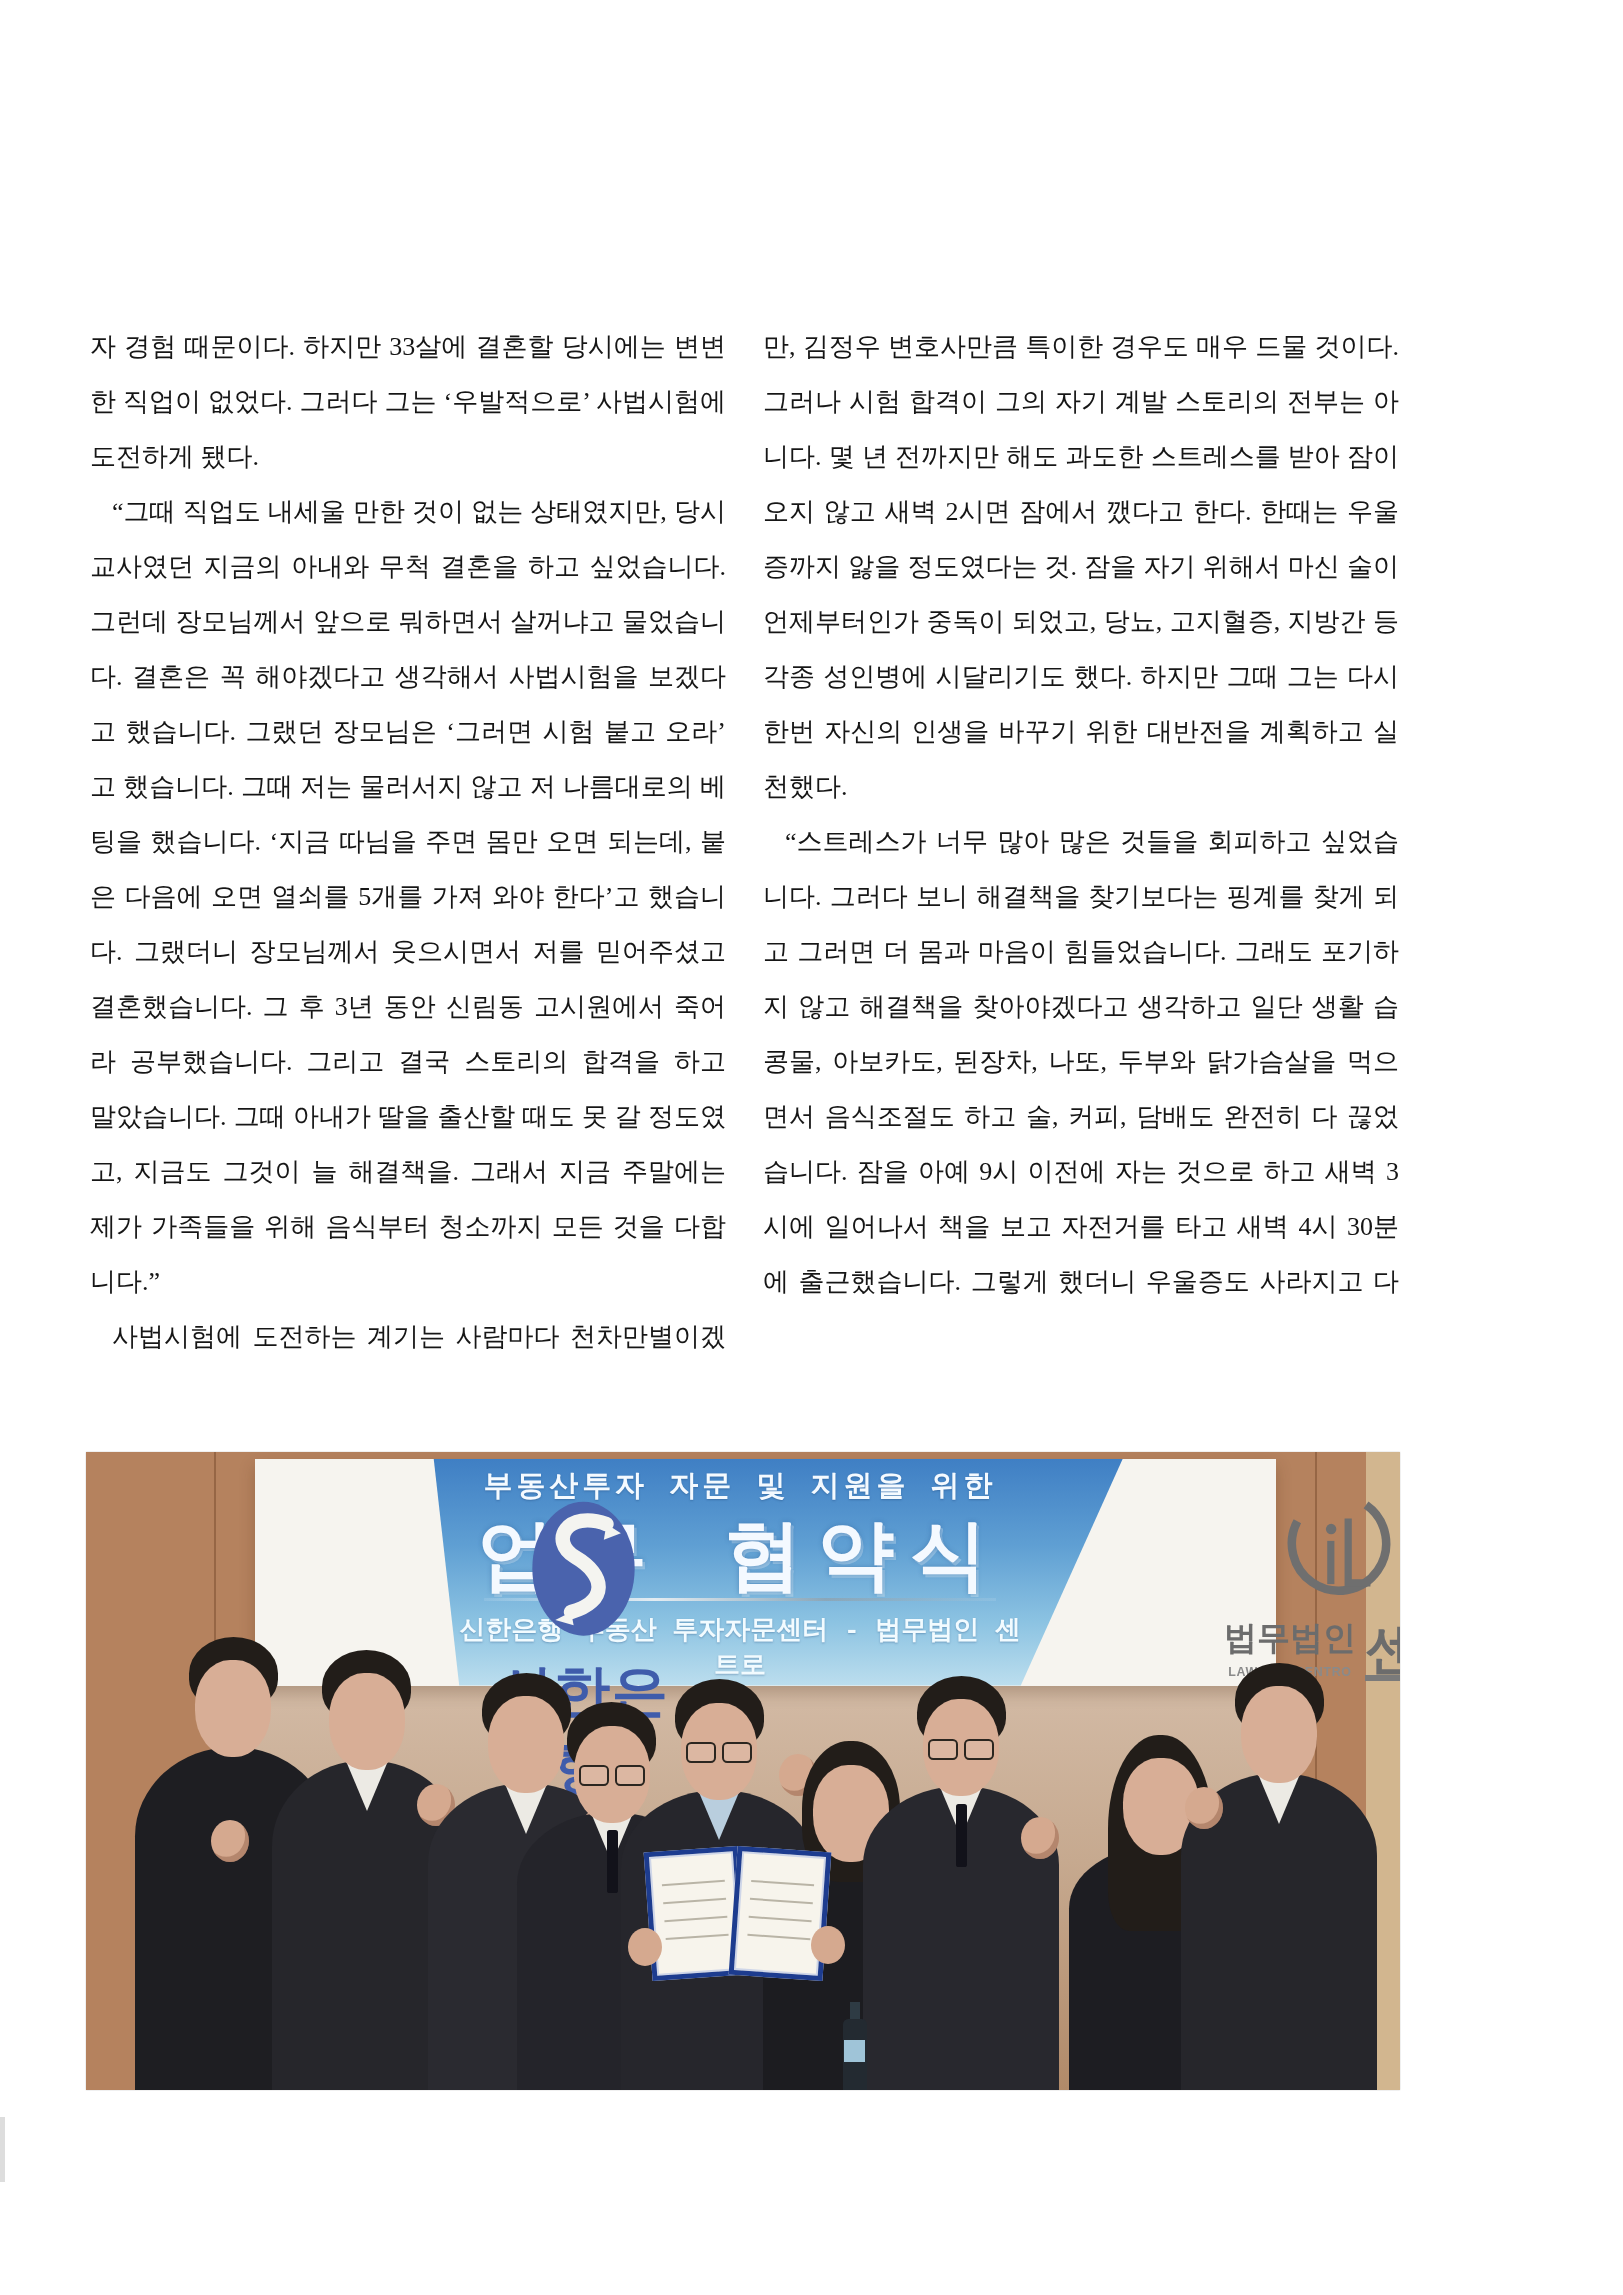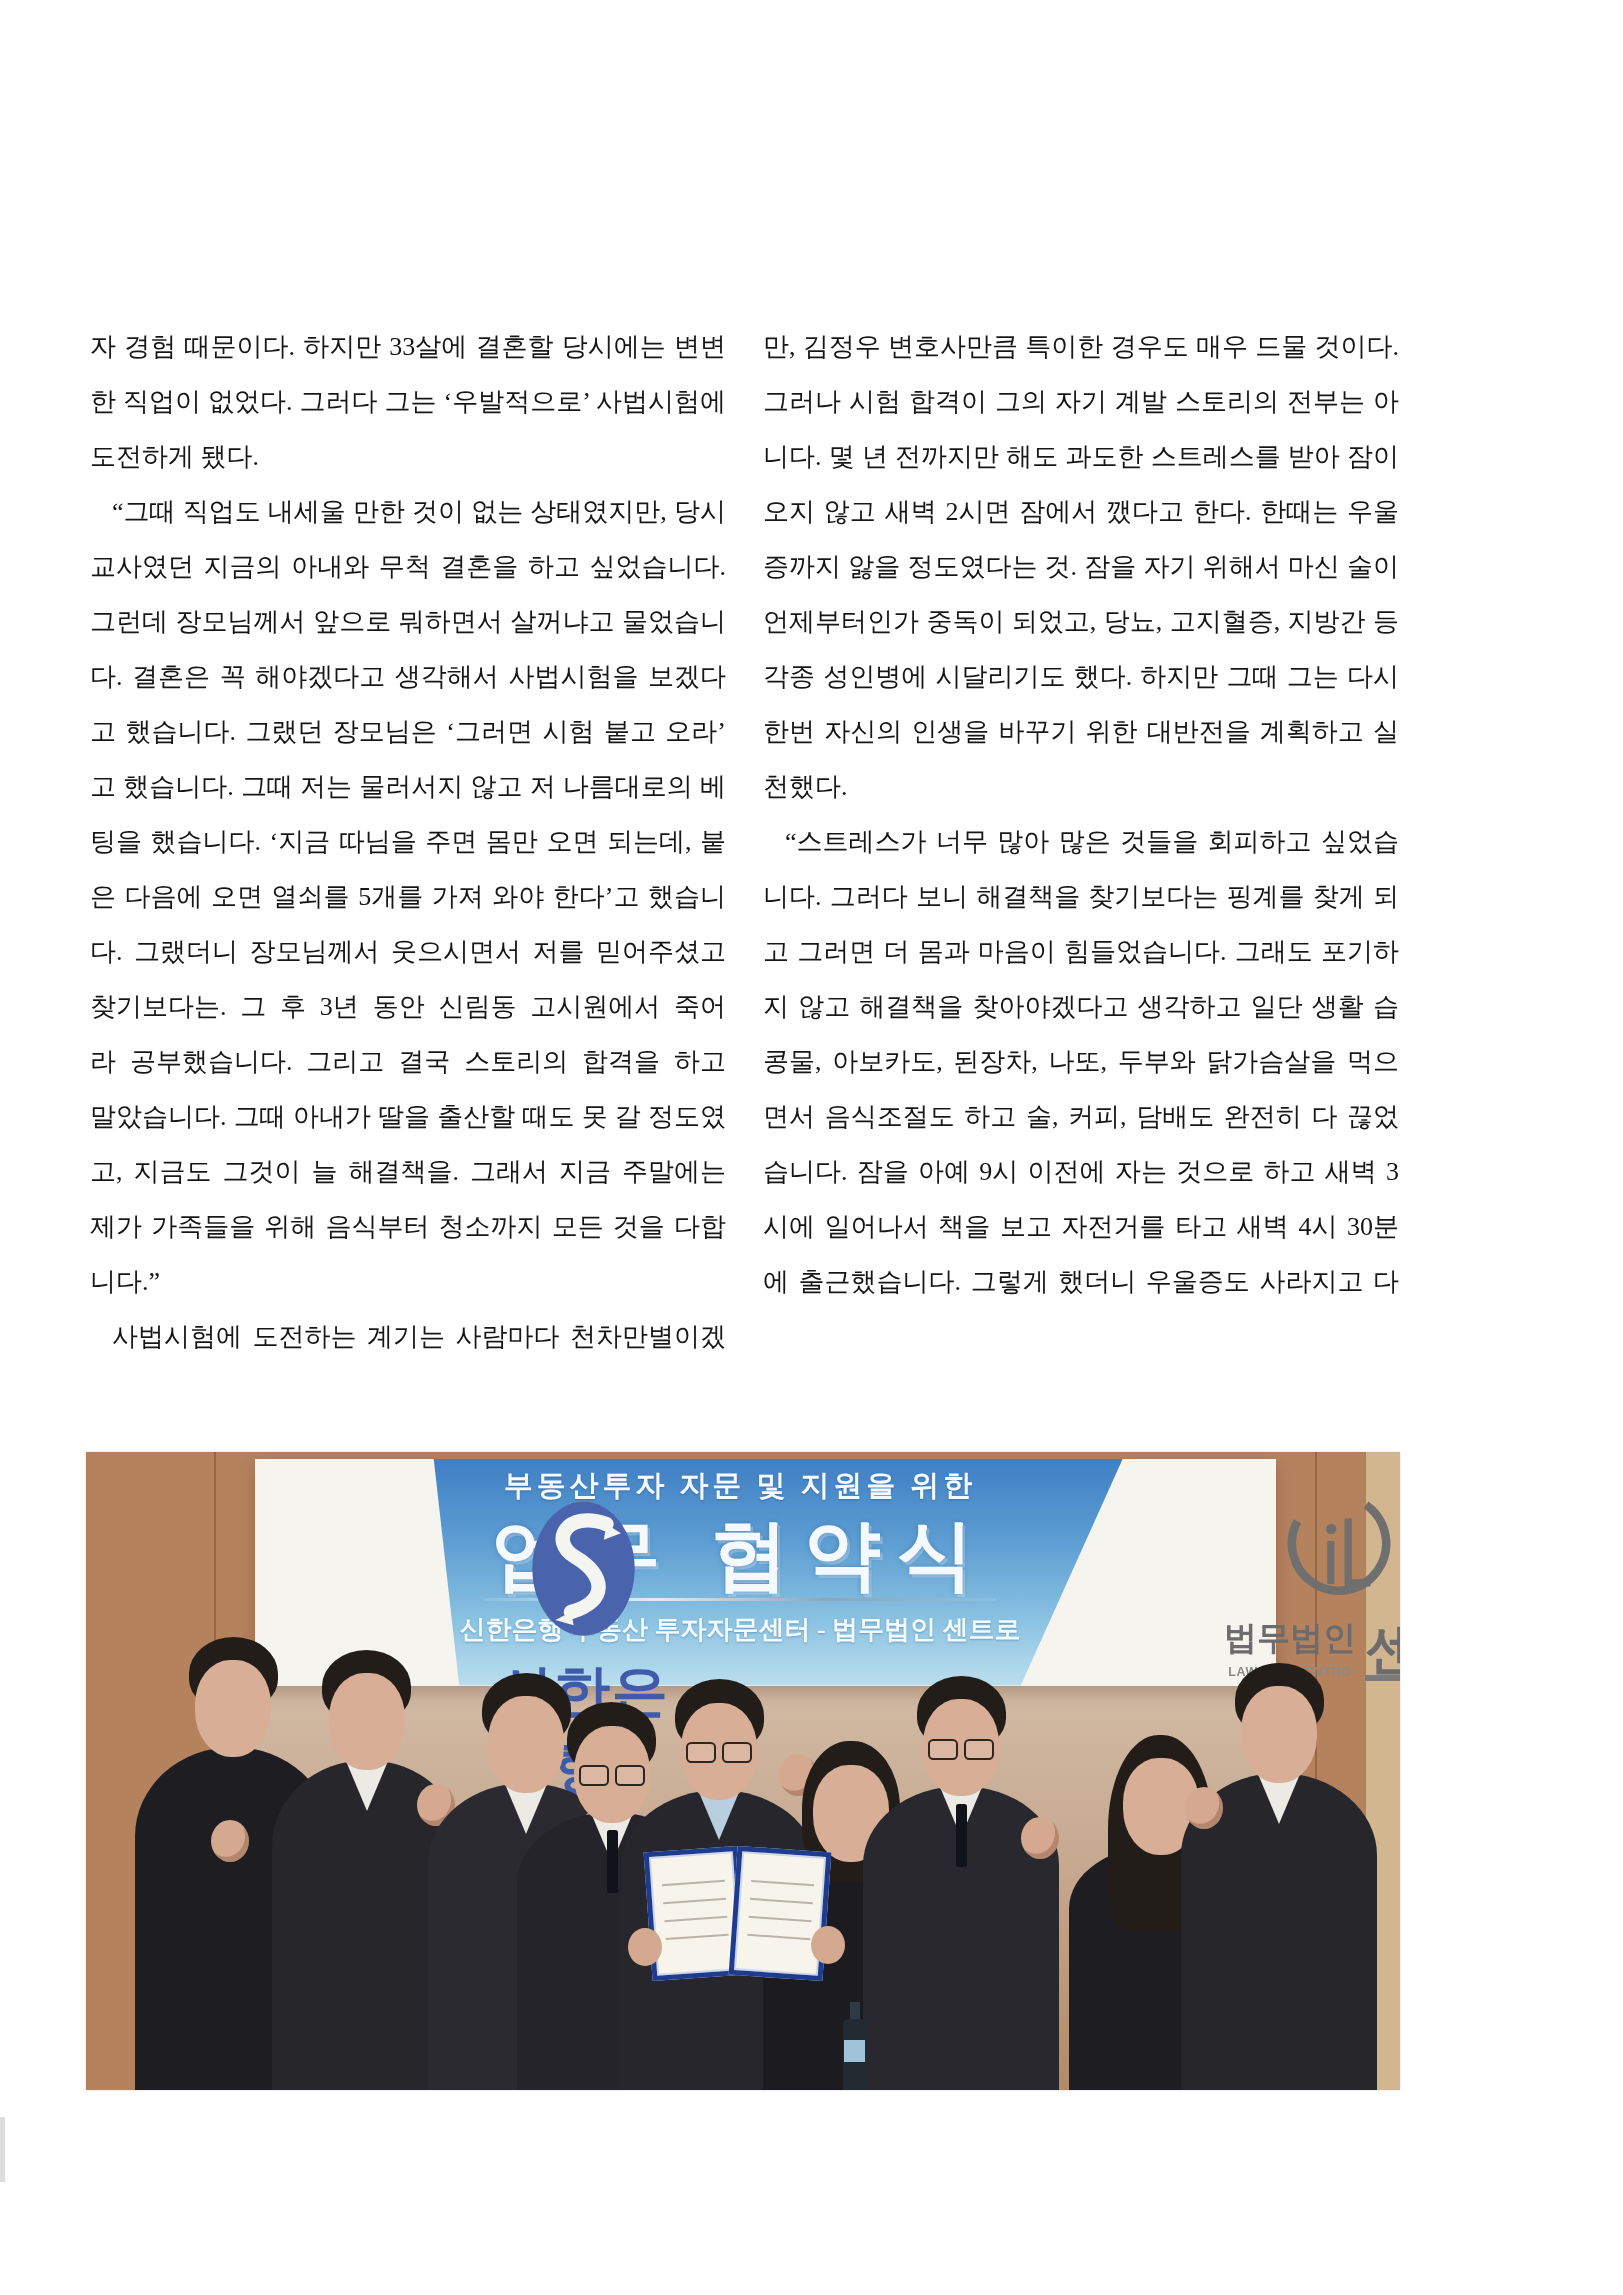--- a/index.html
+++ b/index.html
@@ -22,21 +22,21 @@
   .wall-light-strip{position:absolute;top:0;bottom:0;left:1280px;width:34px;background:#d2b68f;}
   .wall-center{position:absolute;left:169px;top:223px;width:1021px;height:415px;
                background:linear-gradient(180deg,#d3bba6 0%,#c6a98f 45%,#b18a69 100%);}
 
   .banner{position:absolute;left:169px;top:6.5px;width:1021px;height:227px;
           background:#f6f4ef;box-shadow:0 6.5px 14.4px rgba(70,40,15,.25);}
   .banner-blue{position:absolute;inset:0;
           clip-path:polygon(17.5% 0,85% 0,75% 100%,20% 100%);
           background:linear-gradient(180deg,#3f7fc4 0%,#5f9fd3 38%,#8cc3e2 72%,#bcdeee 100%);}
   .banner-texts{position:absolute;left:19%;width:57%;top:0;height:100%;text-align:center;
-          font-family:Liberation Serif, serif;color:#fff;}
+          font-family:Liberation Mono, monospace;color:#fff;}
   .banner-topline{position:absolute;top:7.9px;width:100%;font-size:29px;font-weight:bold;
           letter-spacing:3.9px;color:#f4faff;text-shadow:0 1.3px 2px rgba(30,70,120,.4);}
   .banner-title{position:absolute;top:45px;width:100%;font-size:77px;font-weight:bold;
           letter-spacing:15.7px;color:#f4f9ff;
           text-shadow:0 0 5.2px rgba(40,90,150,.45),2.6px 2.6px 0 rgba(255,255,255,.28);}
   .banner-divider{position:absolute;top:139px;left:6%;width:88%;height:3.9px;
           background:linear-gradient(90deg,rgba(255,255,255,.1),rgba(245,245,245,.85),rgba(150,150,150,.5),rgba(255,255,255,.1));}
   .banner-subtitle{position:absolute;top:153px;width:100%;font-size:26px;font-weight:bold;
           color:#f2fbff;text-shadow:0 1.3px 2px rgba(30,70,120,.35);}
   .banner-date{position:absolute;top:194px;width:100%;font-size:21.6px;color:#edf5fa;opacity:.8;}
@@ -93,21 +93,21 @@
       <div class="line nofill">도전하게 됐다.</div>
       <div class="line indent">“그때 직업도 내세울 만한 것이 없는 상태였지만, 당시</div>
       <div class="line">교사였던 지금의 아내와 무척 결혼을 하고 싶었습니다.</div>
       <div class="line">그런데 장모님께서 앞으로 뭐하면서 살꺼냐고 물었습니</div>
       <div class="line">다. 결혼은 꼭 해야겠다고 생각해서 사법시험을 보겠다</div>
       <div class="line">고 했습니다. 그랬던 장모님은 ‘그러면 시험 붙고 오라’</div>
       <div class="line">고 했습니다. 그때 저는 물러서지 않고 저 나름대로의 베</div>
       <div class="line">팅을 했습니다. ‘지금 따님을 주면 몸만 오면 되는데, 붙</div>
       <div class="line">은 다음에 오면 열쇠를 5개를 가져 와야 한다’고 했습니</div>
       <div class="line">다. 그랬더니 장모님께서 웃으시면서 저를 믿어주셨고</div>
-      <div class="line">찾기보다는. 그 후 3년 동안 신림동 고시원에서 죽어</div>
+      <div class="line">결혼했습니다. 그 후 3년 동안 신림동 고시원에서 죽어</div>
       <div class="line">라 공부했습니다. 그리고 결국 스토리의 합격을 하고</div>
       <div class="line">말았습니다. 그때 아내가 딸을 출산할 때도 못 갈 정도였</div>
       <div class="line">고, 지금도 그것이 늘 해결책을. 그래서 지금 주말에는</div>
       <div class="line">제가 가족들을 위해 음식부터 청소까지 모든 것을 다합</div>
       <div class="line nofill">니다.”</div>
       <div class="line indent">사법시험에 도전하는 계기는 사람마다 천차만별이겠지</div>
     </div>
   <div class="column" id="col-right">
       <div class="line">만, 김정우 변호사만큼 특이한 경우도 매우 드물 것이다.</div>
       <div class="line">그러나 시험 합격이 그의 자기 계발 스토리의 전부는 아</div>

